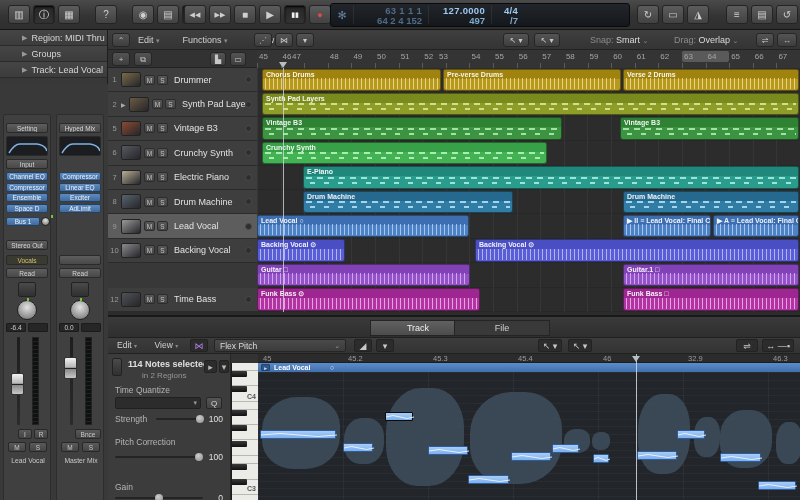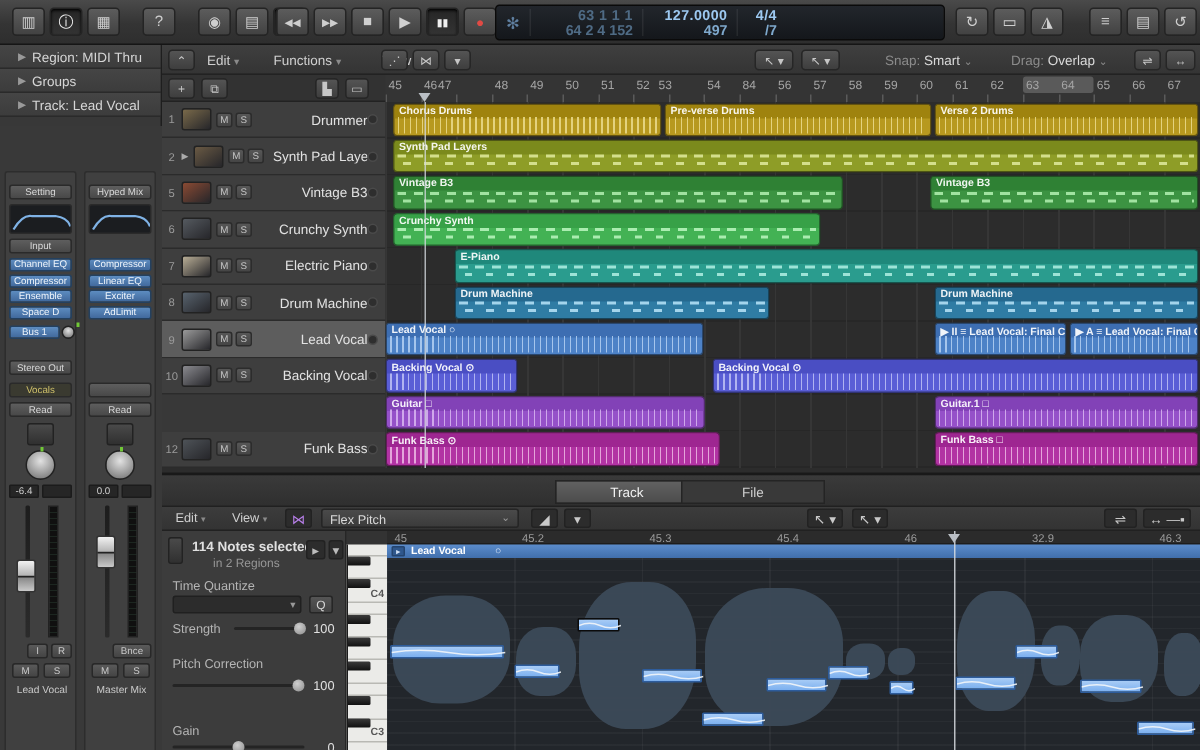--- a/index.html
+++ b/index.html
@@ -22,21 +22,21 @@
   .lcd-gear { width:22px; color:#5f7fa0; font-size:11px; display:flex; align-items:center; justify-content:center; }
   .lcd-sec { padding:1px 6px 0 2px; display:flex; flex-direction:column; justify-content:center; text-align:right; }
   .lcd-main { font-size:9.5px; font-weight:bold; color:#9dc9f1; line-height:11px; letter-spacing:.3px; }
   .lcd-sub  { font-size:9.5px; font-weight:bold; color:#7fa9cd; line-height:10px; }
   .lcd-dim .lcd-main,.lcd-dim .lcd-sub { color:#4f6b85; }
   .lcd-div { width:1px; background:rgba(255,255,255,.07); margin:2px 0; }
 
   
   #inspector { position:absolute; left:0; top:30px; width:108px; height:470px; background:#383838; border-right:1px solid #1e1e1e; }
   .insp-row { height:16px; background:linear-gradient(#454545,#3c3c3c); border-bottom:1px solid #2a2a2a;
-    color:#d6d6d6; font-size:9px; display:flex; align-items:center; padding-left:12px; gap:4px; }
+    color:#d6d6d6; font-size:9px; display:flex; align-items:center; padding-left:22px; gap:4px; }
   .insp-row .tri { color:#999; font-size:7px; }
   #strips { position:absolute; left:0; top:54px; width:108px; bottom:0; background:#393939; }
   .strip { position:absolute; top:30px; width:48px; height:416px; background:#404040; border:1px solid #2d2d2d; border-radius:2px; }
   #stripL { left:3px; } #stripR { left:56px; }
   .s-btn { position:absolute; left:2px; width:42px; height:10px; border-radius:2px;
     background:linear-gradient(#5e5e5e,#484848); border:1px solid #2a2a2a;
     color:#d8d8d8; font-size:6.5px; text-align:center; line-height:9px; overflow:hidden; white-space:nowrap; }
   .s-slot { position:absolute; left:2px; width:42px; height:9px; border-radius:2px;
     background:linear-gradient(#5d8cc0,#41699c); border:1px solid #24405e;
     color:#eef4fb; font-size:6.5px; text-align:center; line-height:8px; overflow:hidden; white-space:nowrap; }
@@ -74,21 +74,21 @@
   #cycle { position:absolute; top:1px; height:11px; background:#616161; border-radius:2px; opacity:.85; }
   #track-list { position:absolute; left:0; top:38px; width:149px; height:244px; background:#383838; }
   .trow { position:absolute; left:0; width:149px; height:24.4px; background:#3e3e3e; border-bottom:1px solid #2b2b2b;
     display:flex; align-items:center; }
   .trow.sel { background:#5d5d5d; }
   .tnum { width:13px; text-align:center; color:#9a9a9a; font-size:7.5px; flex:none; }
   .ticon { width:20px; height:15px; border-radius:2px; border:1px solid #222; flex:none; margin-right:3px; }
   .tstack { width:8px; color:#aaa; font-size:6px; flex:none; }
   .ms { width:11px; height:10px; border-radius:2px; background:linear-gradient(#575757,#454545); border:1px solid #2c2c2c;
     color:#c3c3c3; font-size:6.5px; text-align:center; line-height:9px; flex:none; margin-right:2px; }
-  .tname { color:#e2e2e2; font-size:9px; margin-left:4px; white-space:nowrap; overflow:hidden; flex:1;text-align:right; }
+  .tname { color:#e2e2e2; font-size:9px; margin-left:4px; white-space:nowrap; overflow:hidden; flex:1; }
   .tdot { width:7px; height:7px; border-radius:50%; background:#2e2e2e; border:1px solid #4a4a4a; margin-right:5px; flex:none; }
   #arrange { position:absolute; left:149px; top:38px; width:543px; height:244px; overflow:hidden;
     background:repeating-linear-gradient(90deg, #363636 0 1px, transparent 1px 23.6px),
                repeating-linear-gradient(#2c2c2c 0 23.4px, #272727 23.4px 24.4px); }
   .reg { position:absolute; height:22.5px; border-radius:3px; overflow:hidden; border:1px solid rgba(0,0,0,.45); }
   .reg .rh { height:9px; font-size:7px; font-weight:bold; color:rgba(255,255,255,.92); padding:1px 0 0 3px;
     white-space:nowrap; overflow:hidden; }
   .reg .rw { position:absolute; left:2px; right:2px; bottom:1px; }
   .reg.audio .rw { height:11px; opacity:.85;
     background:repeating-linear-gradient(90deg, var(--wv) 0 1px, transparent 1px 4px); }
@@ -313,21 +313,21 @@
           <div class="rtick" style="left: 120.043px;">50</div>
           <div class="rbar" style="left: 118.043px;"></div>
           <div class="rtick" style="left: 143.652px;">51</div>
           <div class="rbar" style="left: 141.652px;"></div>
           <div class="rtick" style="left: 167.261px;">52</div>
           <div class="rbar" style="left: 165.261px;"></div>
           <div class="rtick" style="left: 182px;">53</div>
           <div class="rbar" style="left: 188.87px;"></div>
           <div class="rtick" style="left: 214.478px;">54</div>
           <div class="rbar" style="left: 212.478px;"></div>
-          <div class="rtick" style="left: 238.087px;">84</div>
+          <div class="rtick" style="left: 238.087px;">55</div>
           <div class="rbar" style="left: 236.087px;"></div>
           <div class="rtick" style="left: 261.696px;">56</div>
           <div class="rbar" style="left: 259.696px;"></div>
           <div class="rtick" style="left: 285.304px;">57</div>
           <div class="rbar" style="left: 283.304px;"></div>
           <div class="rtick" style="left: 308.913px;">58</div>
           <div class="rbar" style="left: 306.913px;"></div>
           <div class="rtick" style="left: 332.522px;">59</div>
           <div class="rbar" style="left: 330.522px;"></div>
           <div class="rtick" style="left: 356.13px;">60</div>
@@ -417,21 +417,21 @@
           <div class="ms">M</div>
           <div class="ms">S</div>
           <div class="tname">Backing Vocal</div>
           <div class="tdot"></div>
         </div>
         <div class="trow" style="top: 219.6px;">
           <div class="tnum">12</div>
           <div class="ticon" style="background: linear-gradient(145deg, rgb(78, 83, 88), rgb(38, 38, 42));"></div>
           <div class="ms">M</div>
           <div class="ms">S</div>
-          <div class="tname">Funk Bass</div>
+          <div class="tname">Time Bass</div>
           <div class="tdot"></div>
         </div>
       </div>
     <div id="arrange">
         <div class="reg audio" style="left: 5px; top: 0.5px; width: 179px; background: rgb(183, 153, 31); --wv: #ecdc8e;">
           <div class="rh" style="background: rgb(159, 131, 14);">Chorus Drums</div>
           <div class="rw"></div>
         </div>
         <div class="reg audio" style="left: 186px; top: 0.5px; width: 178px; background: rgb(183, 153, 31); --wv: #ecdc8e;">
           <div class="rh" style="background: rgb(159, 131, 14);">Pre-verse Drums</div>

